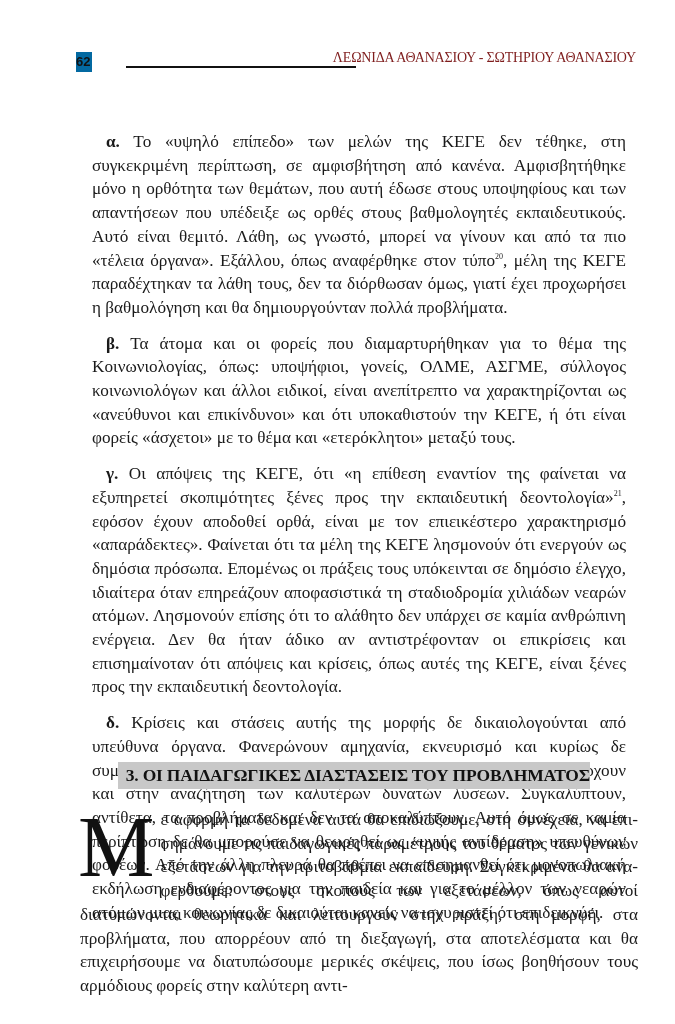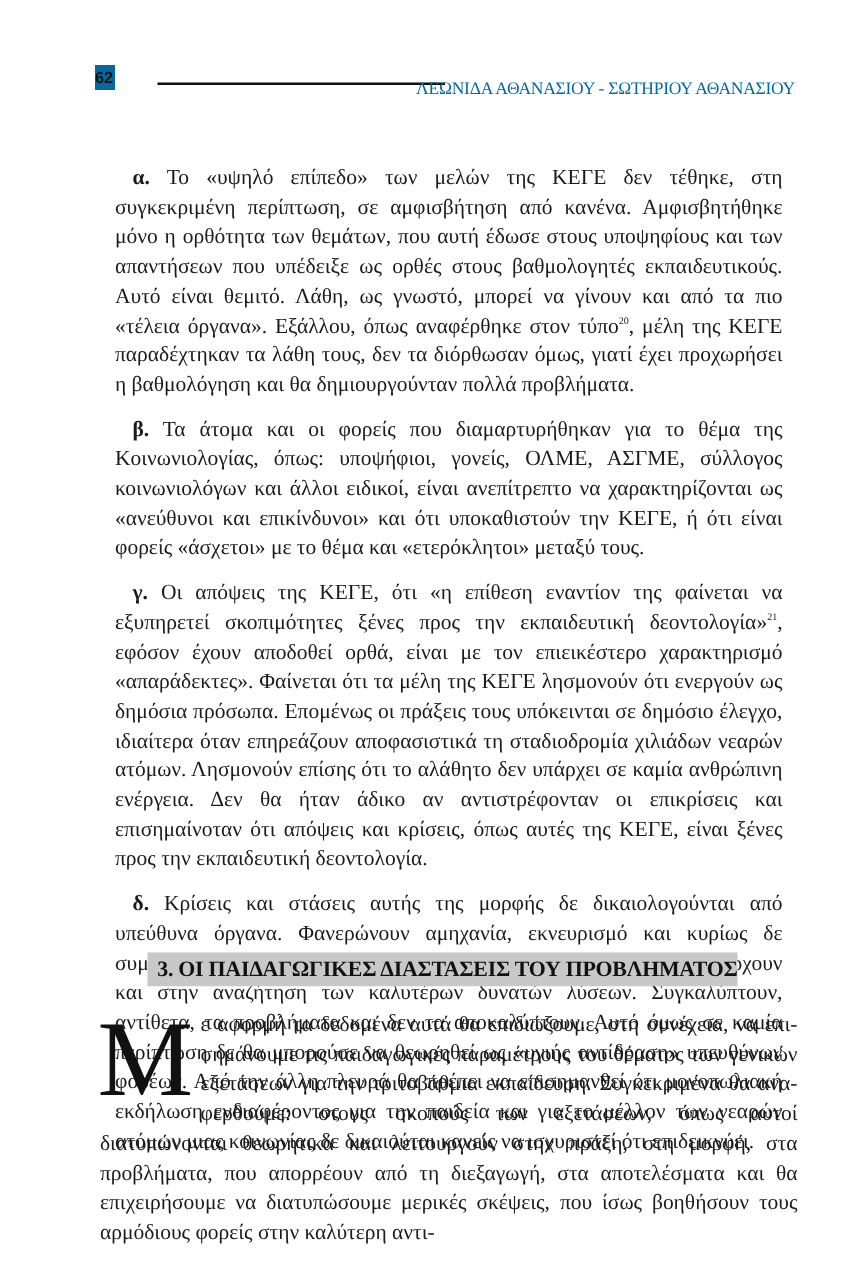--- a/index.html
+++ b/index.html
@@ -40,24 +40,24 @@
     position: absolute;
     left: 50px;
     top: 16px;
     width: 230px;
     height: 2px;
     background: #111;
   }
   .running-head {
     position: absolute;
     right: 0;
-    top: 14px;
+    top: 0;
     font-size: 14px;
     letter-spacing: -0.2px;
-    color: #0369a1;
+    color: #7f1d1d;
     white-space: nowrap;
   }
   .body-text {
     position: absolute;
     left: 80px;
     top: 118px;
     width: 558px;
     font-size: 17.2px;
     line-height: 23.7px;
     text-align: justify;

